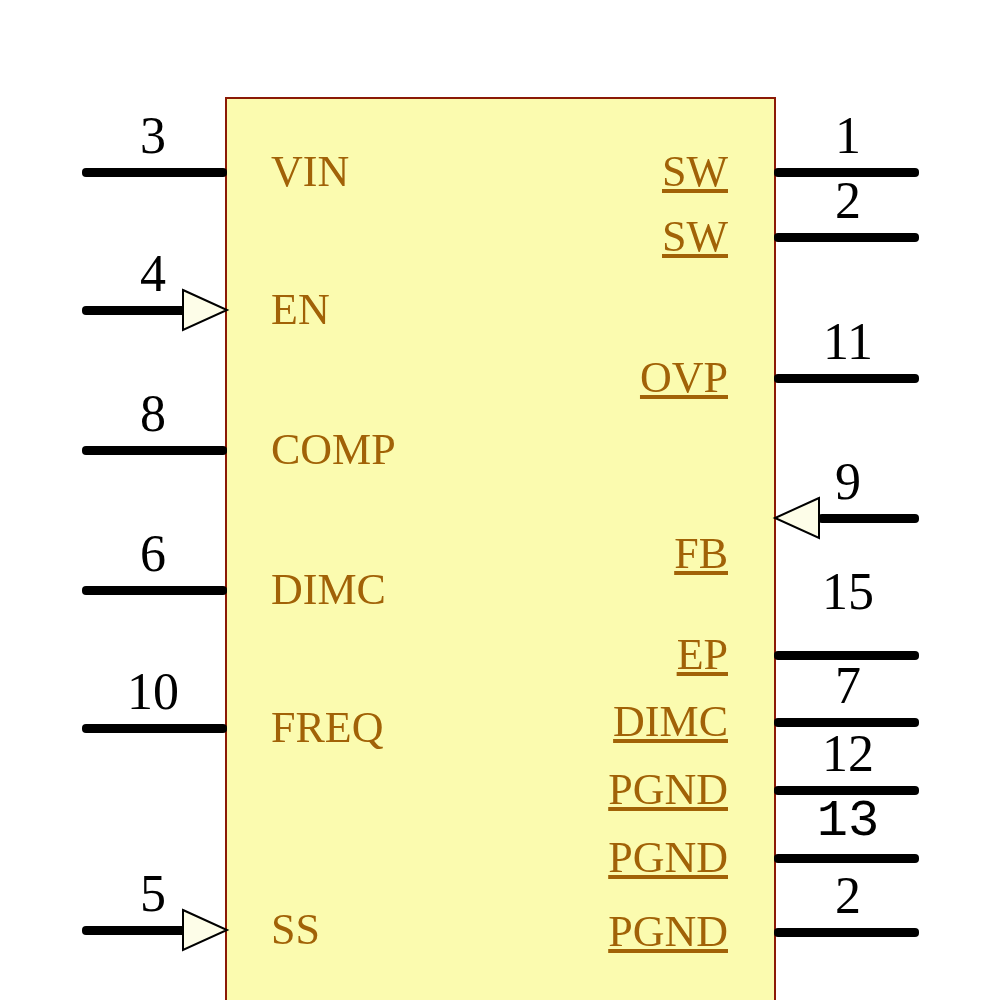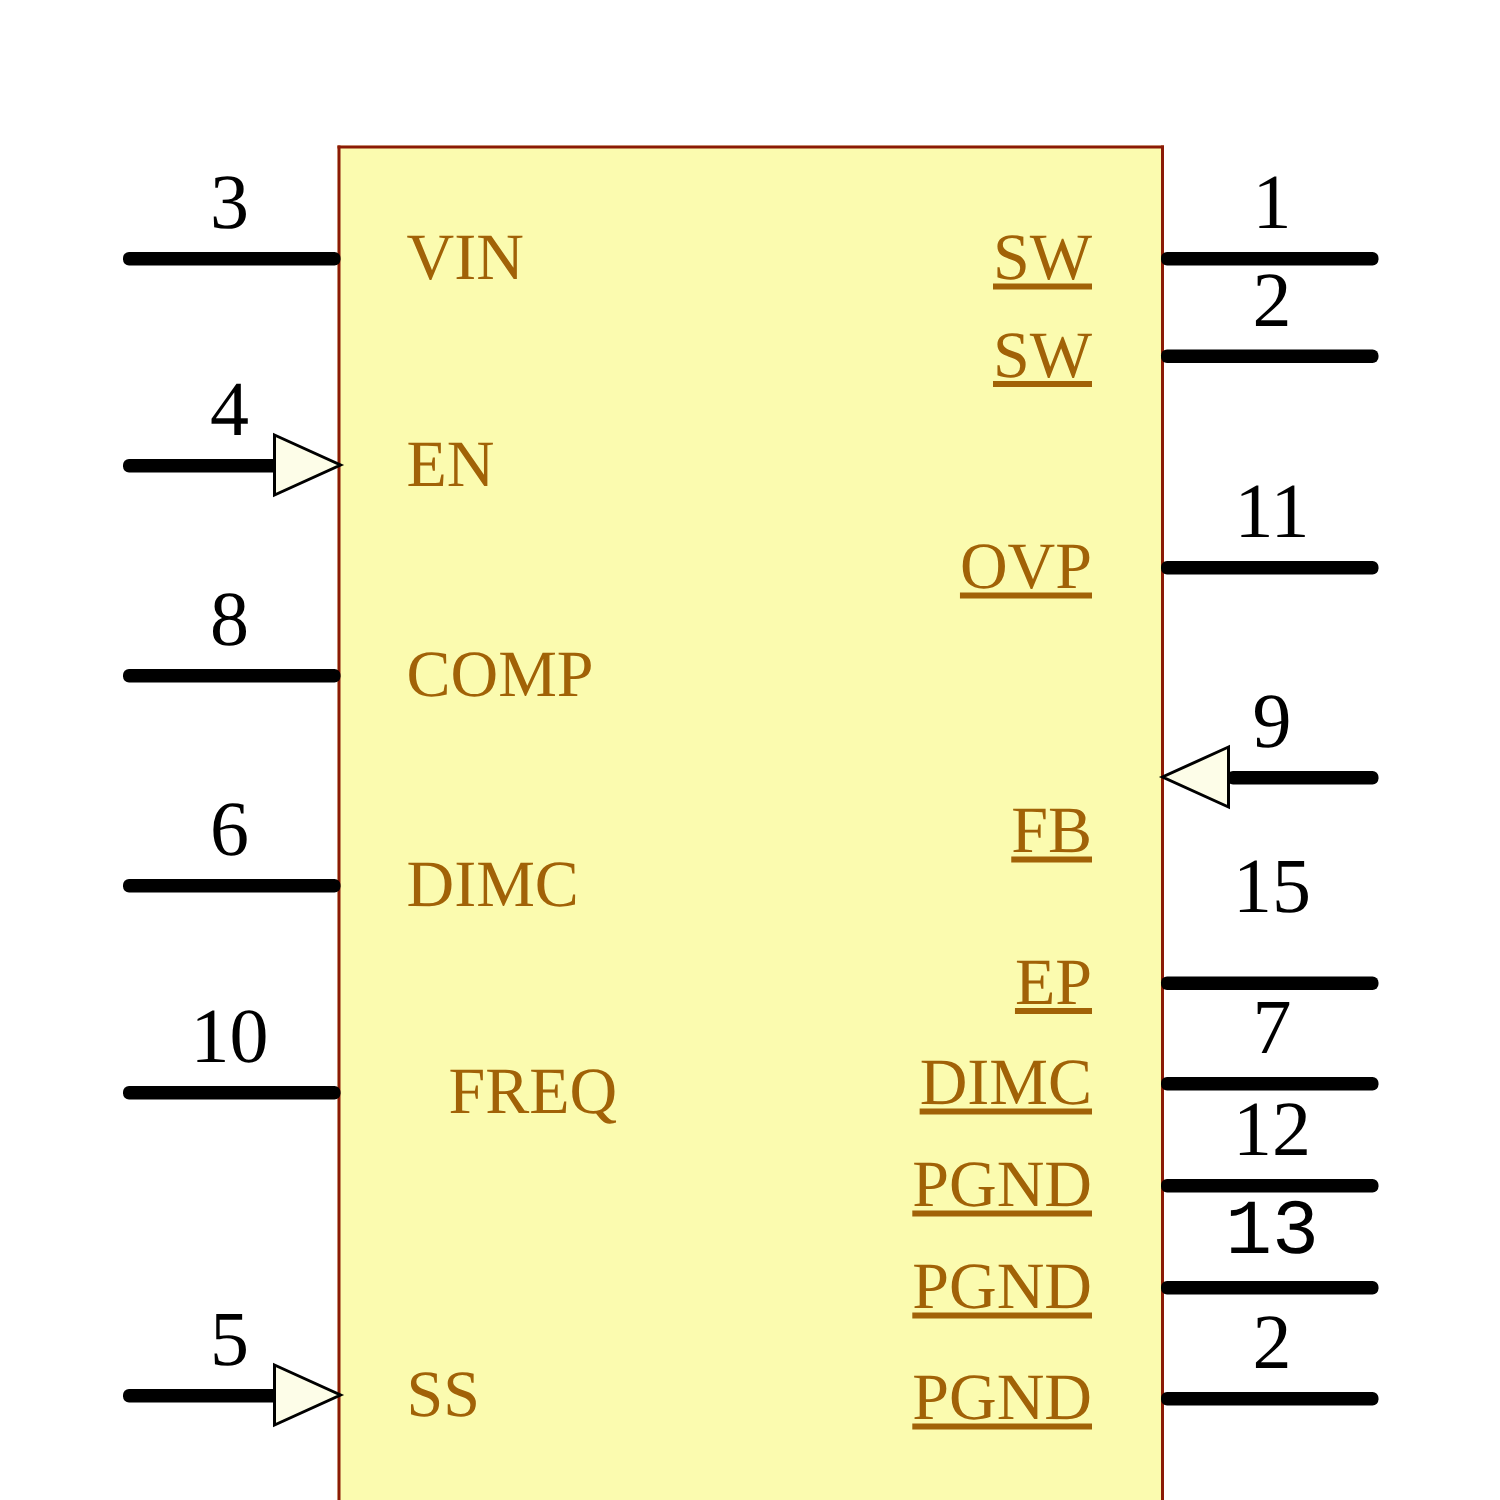--- a/index.html
+++ b/index.html
@@ -86,21 +86,21 @@
       <div class="pin-num left" style="top: 248px;">4</div>
       <div class="pin-label left" style="top: 283px;">EN</div>
       <div class="pin-line left" style="top: 446px;"></div>
       <div class="pin-num left" style="top: 388px;">8</div>
       <div class="pin-label left" style="top: 423px;">COMP</div>
       <div class="pin-line left" style="top: 586px;"></div>
       <div class="pin-num left" style="top: 528px;">6</div>
       <div class="pin-label left" style="top: 563px;">DIMC</div>
       <div class="pin-line left" style="top: 724px;"></div>
       <div class="pin-num left" style="top: 666px;">10</div>
-      <div class="pin-label left" style="top: 701px; margin-left: 28px;">FREQ</div>
+      <div class="pin-label left" style="top: 701px;">FREQ</div>
       <div class="pin-line left" style="top: 926px; width: 104px;"></div>
       <svg class="arrow-svg" width="46" height="44" style="left: 182px; top: 908px;">
         <polygon points="1,2 45,22 1,42" fill="#fdfde8" stroke="#000000" stroke-width="2"></polygon>
       </svg>
       <div class="pin-num left" style="top: 868px;">5</div>
       <div class="pin-label left" style="top: 903px;">SS</div>
     </div>
   <div id="right-pin-group">
       <div class="pin-line right" style="top: 168px;"></div>
       <div class="pin-num right" style="top: 110px;">1</div>

